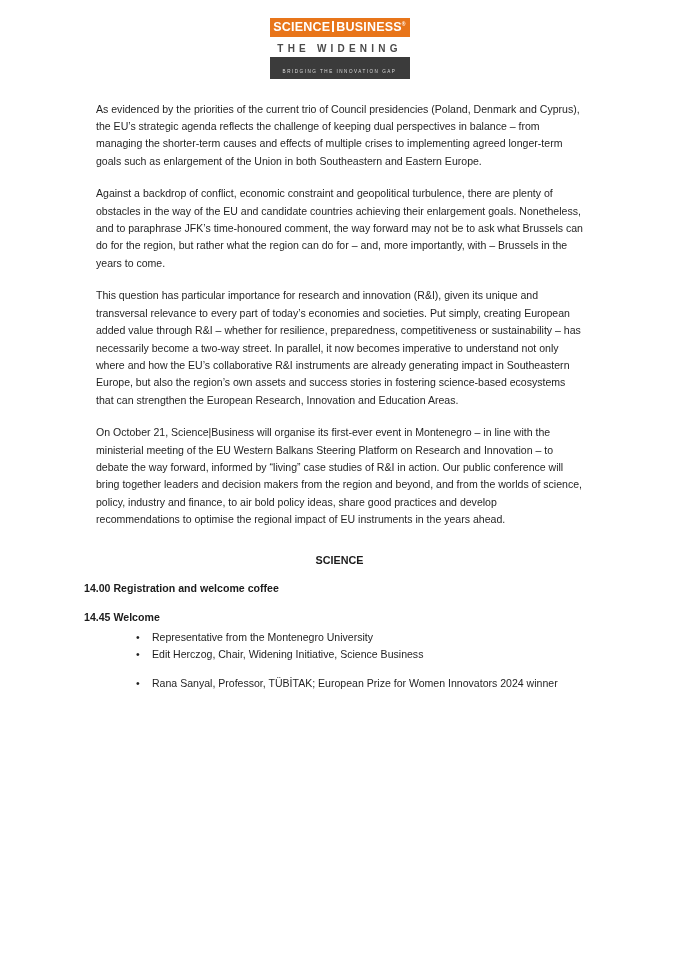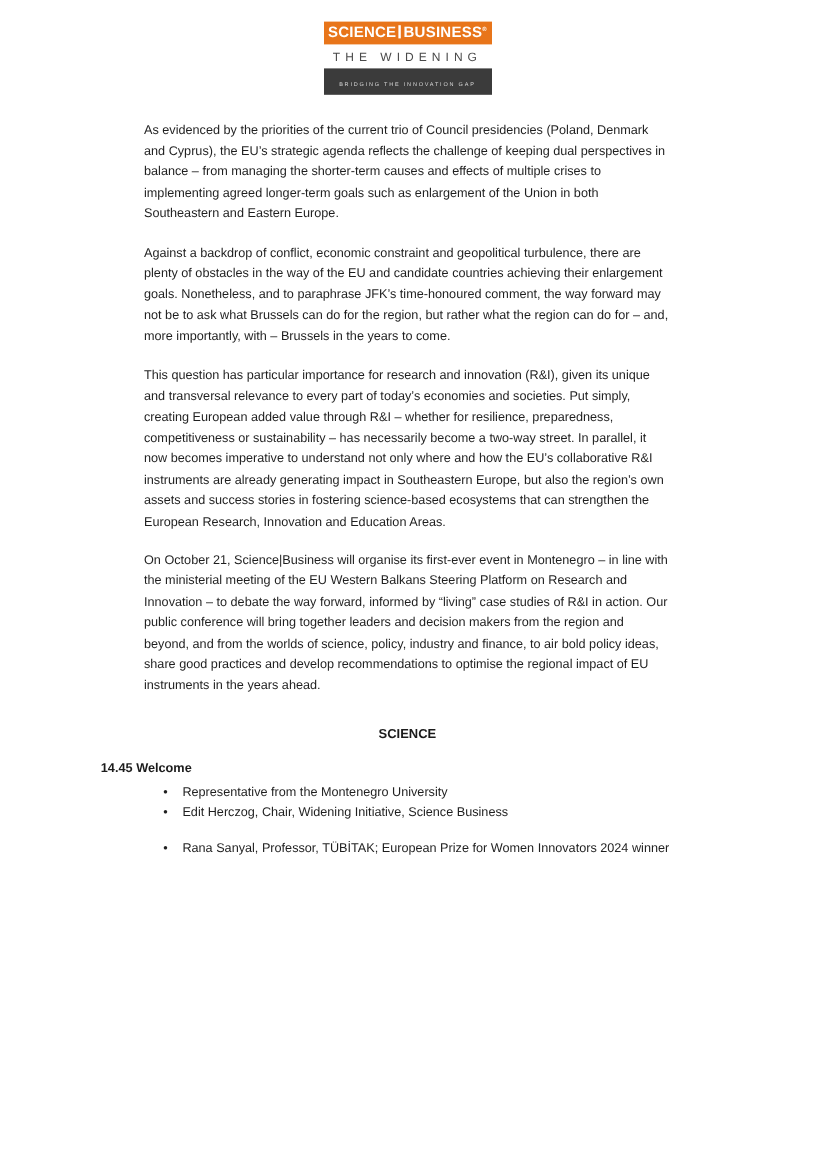--- a/index.html
+++ b/index.html
@@ -61,20 +61,21 @@
   }
   .logo-reg {
     font-size: 5px;
     vertical-align: super;
     color: #ffffff;
   }
   .logo-mid {
     background: #ffffff;
     text-align: center;
     padding: 1px 0 1px 0;
+    font-weight: bold;
   }
   .logo-mid-text {
     font-family: "Liberation Sans", sans-serif;
     font-size: 10px;
     letter-spacing: 4.2px;
     color: #4a4a4a;
     white-space: nowrap;
   }
   .logo-bot {
     background: #3b3b3b;
@@ -104,21 +105,21 @@
     font-size: 10.6px;
     font-style: italic;
     font-weight: normal;
     color: #2a2a2a;
     text-align: center;
     line-height: 1.4;
   }
 
   
   .body-block {
-    margin: 0 120px;
+    margin: 0 96px;
     padding-top: 22px;
   }
   .para {
     font-size: 10.55px;
     line-height: 17.4px;
     color: #1f1f1f;
     text-align: left;
     margin: 0 0 15px 0;
   }
 
@@ -190,20 +191,21 @@
     <p class="para">As evidenced by the priorities of the current trio of Council presidencies (Poland, Denmark and Cyprus), the EU’s strategic agenda reflects the challenge of keeping dual perspectives in balance – from managing the shorter-term causes and effects of multiple crises to implementing agreed longer-term goals such as enlargement of the Union in both Southeastern and Eastern Europe.</p>
     <p class="para">Against a backdrop of conflict, economic constraint and geopolitical turbulence, there are plenty of obstacles in the way of the EU and candidate countries achieving their enlargement goals. Nonetheless, and to paraphrase JFK’s time-honoured comment, the way forward may not be to ask what Brussels can do for the region, but rather what the region can do for – and, more importantly, with – Brussels in the years to come.</p>
     <p class="para">This question has particular importance for research and innovation (R&amp;I), given its unique and transversal relevance to every part of today’s economies and societies. Put simply, creating European added value through R&amp;I – whether for resilience, preparedness, competitiveness or sustainability – has necessarily become a two-way street. In parallel, it now becomes imperative to understand not only where and how the EU’s collaborative R&amp;I instruments are already generating impact in Southeastern Europe, but also the region’s own assets and success stories in fostering science-based ecosystems that can strengthen the European Research, Innovation and Education Areas.</p>
     <p class="para">On October 21, Science|Business will organise its first-ever event in Montenegro – in line with the ministerial meeting of the EU Western Balkans Steering Platform on Research and Innovation – to debate the way forward, informed by “living” case studies of R&amp;I in action. Our public conference will bring together leaders and decision makers from the region and beyond, and from the worlds of science, policy, industry and finance, to air bold policy ideas, share good practices and develop recommendations to optimise the regional impact of EU instruments in the years ahead.</p>
   </div>
 
   <div class="agenda-heading">SCIENCE</div>
 
   <div class="agenda-block">
 
+    <div class="agenda-time">14.00 Registration and welcome coffee</div>
 
     <div class="agenda-time tight">14.45 Welcome</div>
     <ul class="bullets">
       <li><span class="bullet-dot">•</span><span>Representative from the Montenegro University</span></li>
       <li><span class="bullet-dot">•</span><span>Edit Herczog, Chair, Widening Initiative, Science Business</span></li>
     </ul>
 
 
     <ul class="bullets">
       <li><span class="bullet-dot">•</span><span>Rana Sanyal, Professor, TÜBİTAK; European Prize for Women Innovators 2024 winner</span></li>

